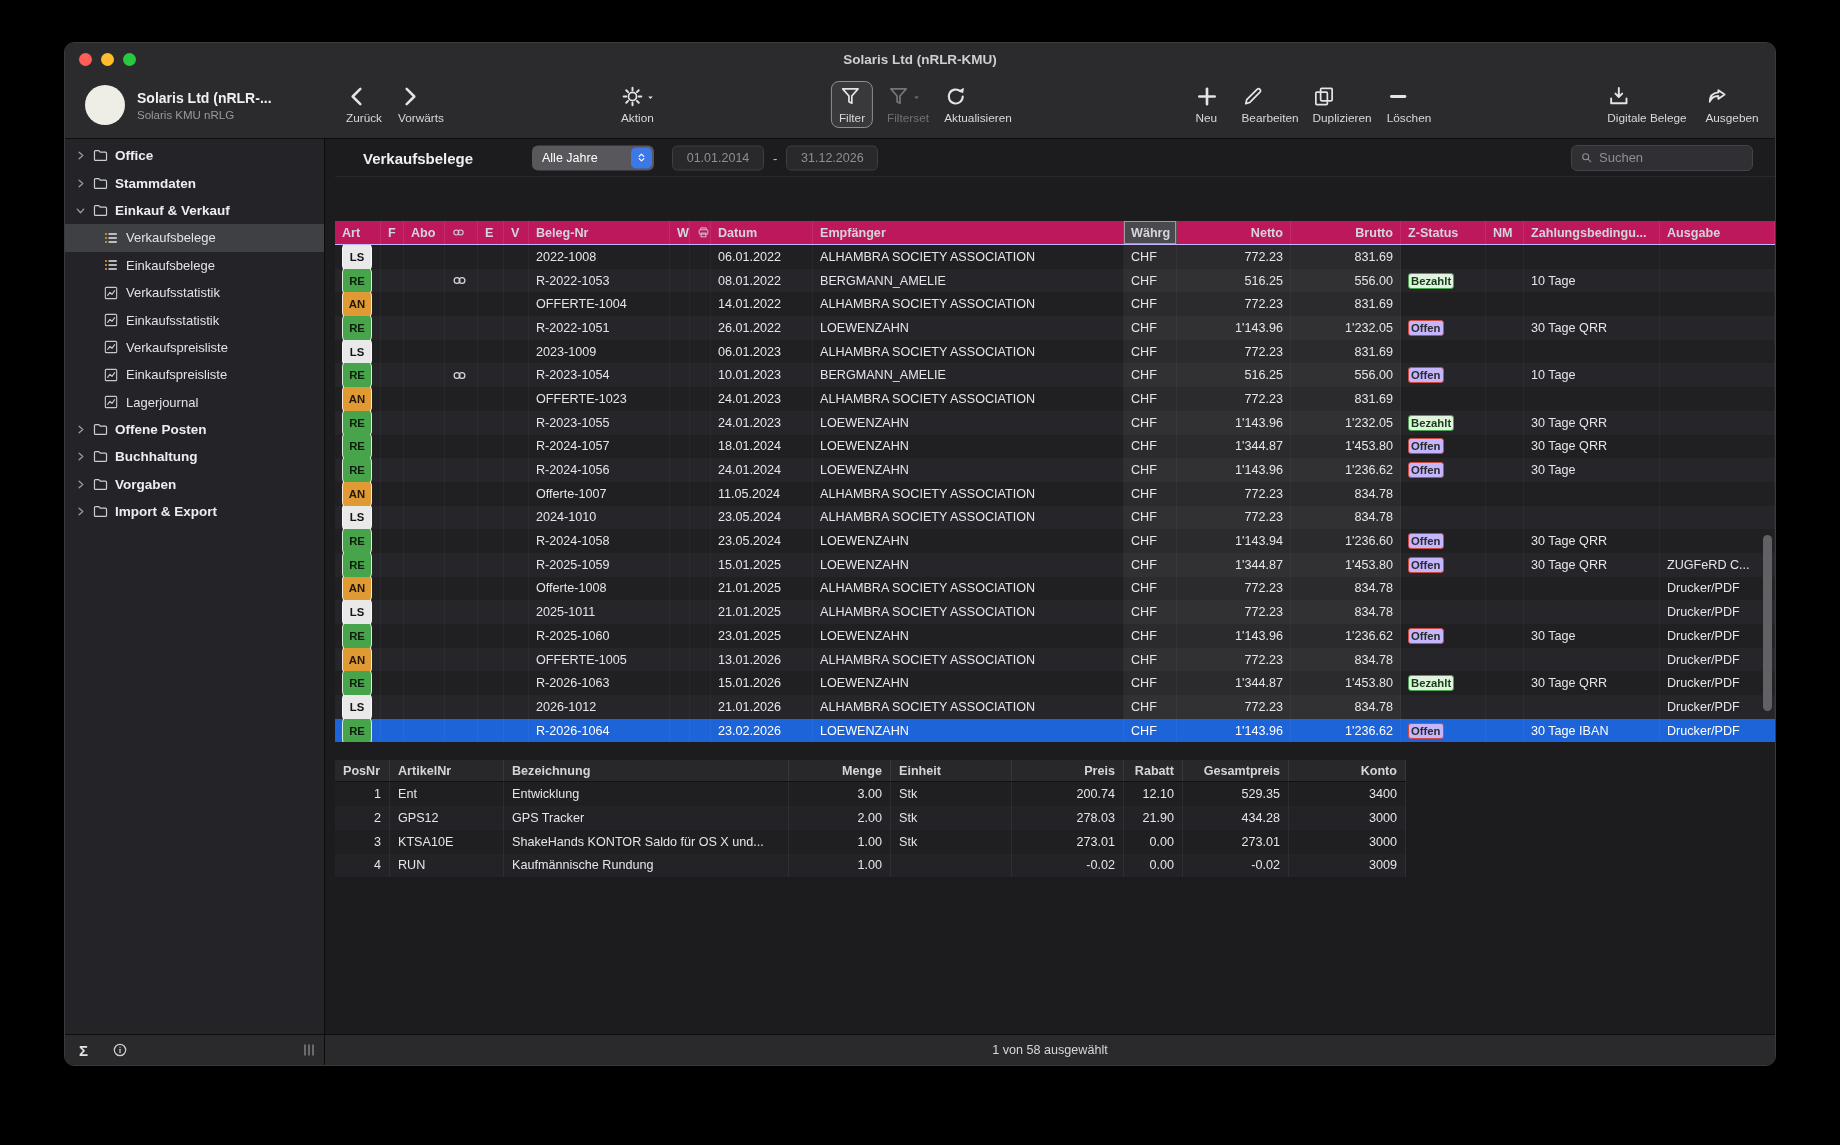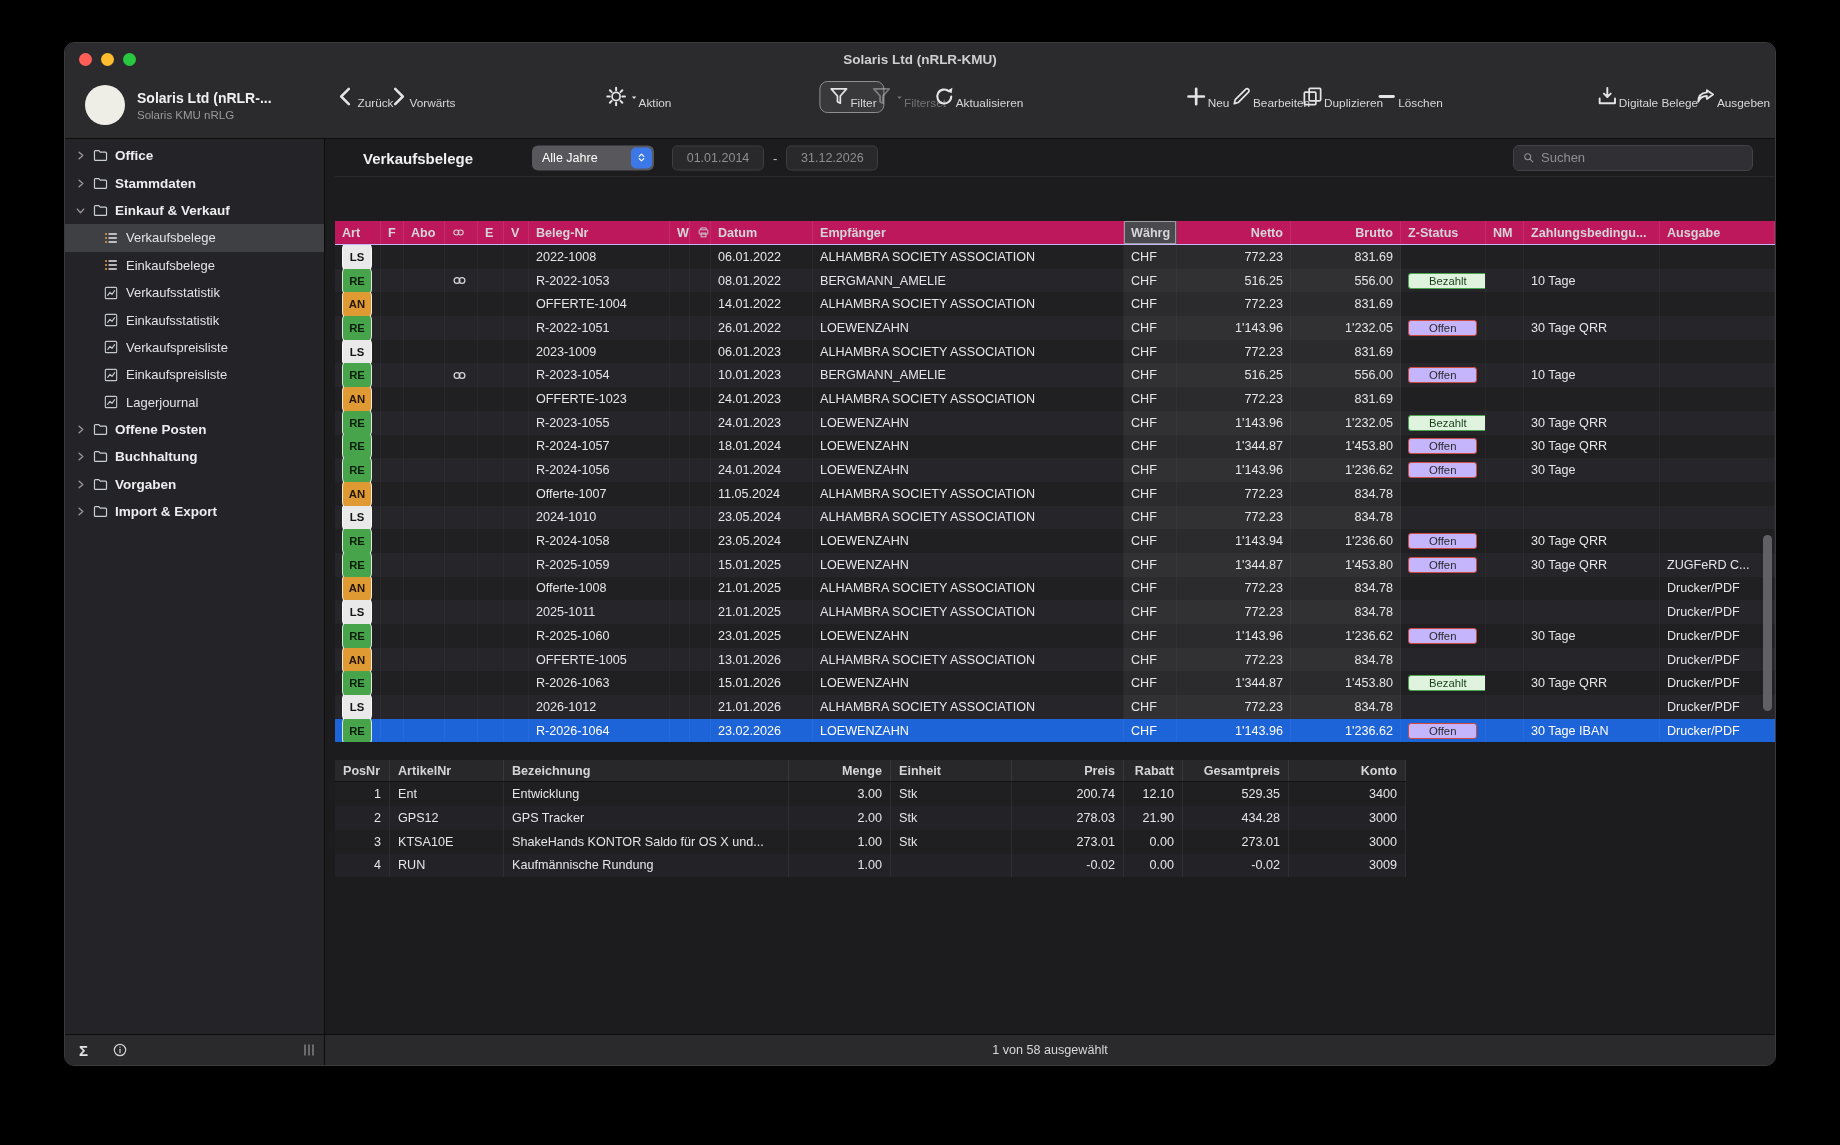--- a/index.html
+++ b/index.html
@@ -19,21 +19,21 @@
   .window-title { font-size:13.5px; font-weight:700; color:#cfcfd3; }
 
   
   .toolbar { flex:0 0 63px; background:#2b2b2d; border-bottom:1px solid #0d0d0d; position:relative; }
   .account { position:absolute; left:20px; top:9px; display:flex; align-items:center; gap:12px; }
   .avatar { width:40px; height:40px; border-radius:50%; background:#efeee6; }
   .account-name { font-size:14px; font-weight:700; color:#f0f0f2; white-space:nowrap; }
   .account-sub { font-size:11.5px; color:#9a9a9f; margin-top:3px; white-space:nowrap; }
 
   .tbtn { position:absolute; top:7px; transform:translateX(-50%);
-          display:flex; flex-direction:row; align-items:flex-end; color:#e4e4e7; }
+          display:flex; flex-direction:column; align-items:flex-start; color:#e4e4e7; }
   .tbtn-icon { height:27px; display:flex; align-items:center; gap:2px; }
   .tbtn-icon svg { width:23px; height:23px; }
   .tbtn-icon .caret svg { width:9px; height:9px; }
   .tbtn-label { font-size:11.8px; color:#d8d8db; margin-top:1px; white-space:nowrap; }
   .tbtn.active { border:1px solid #8e8e93; border-radius:8px; background:rgba(255,255,255,.07);
                  padding:1px 7px 2px; top:5px; }
   .tbtn.disabled { opacity:.4; }
   .tb-zurueck{left:299px}.tb-vorwaerts{left:356px}.tb-aktion{left:573px}
   .tb-filter{left:787px}.tb-filterset{left:843px}.tb-aktualisieren{left:913px}
   .tb-neu{left:1142px}.tb-bearbeiten{left:1205px}.tb-duplizieren{left:1277px}
@@ -65,21 +65,21 @@
            display:flex; align-items:center; font-size:12.5px; color:#fff; padding-left:10px; }
   .popup-cap { position:absolute; right:2px; top:2px; bottom:2px; width:21px; background:#3c78e7;
                border-radius:5px; display:flex; align-items:center; justify-content:center; }
   .popup-cap svg { width:11px; height:14px; }
   .dates { position:absolute; left:337px; top:50%; transform:translateY(-50%);
            display:flex; align-items:center; gap:9px;justify-content:space-between; }
   .datefield { width:92px; height:25px; background:#29292c; border:1px solid #3e3e42;
                border-radius:5px; color:#8e8e93; font-size:12.5px; text-align:center; font-family:inherit; outline:none; }
   .datesep { color:#c8c8cc; font-size:13px; }
   .searchbox { position:absolute; right:22px; top:50%; transform:translateY(-50%);
-               width:240px; height:26px; background:#303034; border:1px solid #434347; border-radius:6px;
+               width:182px; height:26px; background:#303034; border:1px solid #434347; border-radius:6px;
                display:flex; align-items:center; padding:0 8px; gap:6px; }
   .searchbox .sicon { display:flex; color:#8e8e93; }
   .searchbox svg { width:13px; height:13px; }
   .searchbox input { background:transparent; border:none; outline:none; color:#d0d0d4;
                      font-size:13px; width:100%; font-family:inherit; }
   .searchbox input::placeholder { color:#8e8e93; }
 
   .gap1 { flex:0 0 44px; }
   .gap2 { flex:0 0 18px; }
   .filler { flex:1; }
@@ -106,21 +106,21 @@
   .trow.selected { background:#1e64d9 !important; }
   .trow.selected .cell { color:#fff; }
   .trow.selected > :nth-child(12), .trow.selected > :nth-child(13), .trow.selected > :nth-child(14) { background:transparent; }
 
   .badge-art { min-width:30px; height:32px; border-radius:8px; display:inline-flex; align-items:center;
                justify-content:center; font-size:11.3px; font-weight:700; padding:0 0;
                border:1px solid rgba(255,255,255,.8); }
   .badge-art.ls { background:#e9e9ea; color:#151517; }
   .badge-art.re { background:#47a44b; color:#0d1e0d; }
   .badge-art.an { background:#e09a33; color:#211505; }
-  .zbadge { height:16px; border-radius:3px; padding:0 20px; font-size:11.3px; font-weight:400;
+  .zbadge { height:16px; border-radius:3px; padding:0 2px; font-size:11.3px; font-weight:700;
             display:inline-flex; align-items:center; }
   .zbadge.paid { background:#dff3df; color:#153e17; border:1px solid #49a24d; }
   .zbadge.open { background:#c4b5fd; color:#2b2b2b; border:1px solid #cf4a3e; }
   .linkic { display:flex; color:#d6d6da; }
   .linkic svg { width:15px; height:11px; }
 
   .vscroll { position:absolute; right:3px; top:290px; width:9px; height:176px;
              border-radius:4.5px; background:#606065; }
 
   

